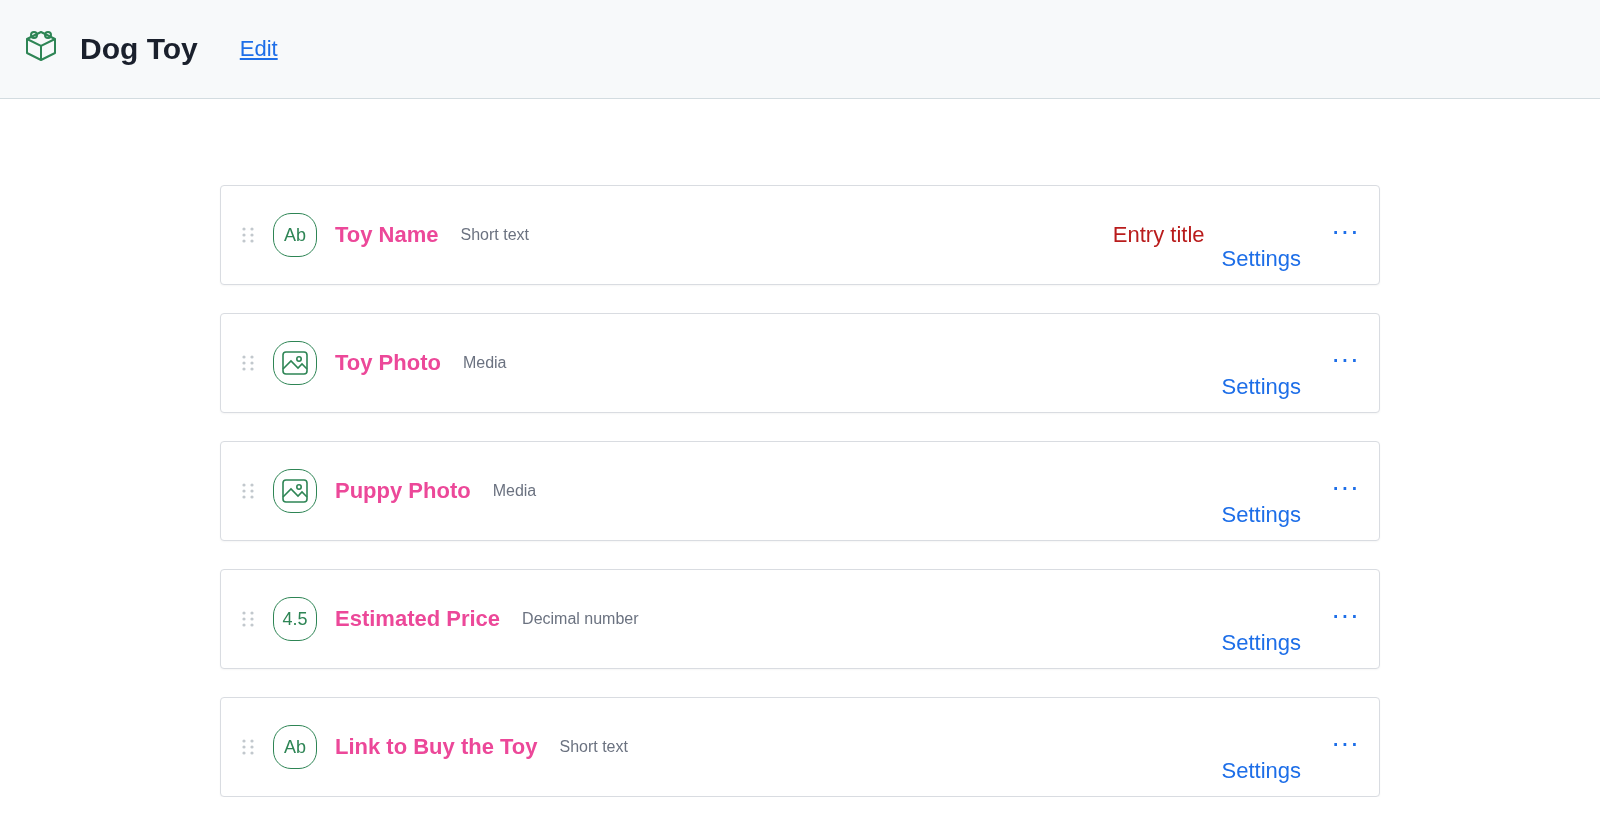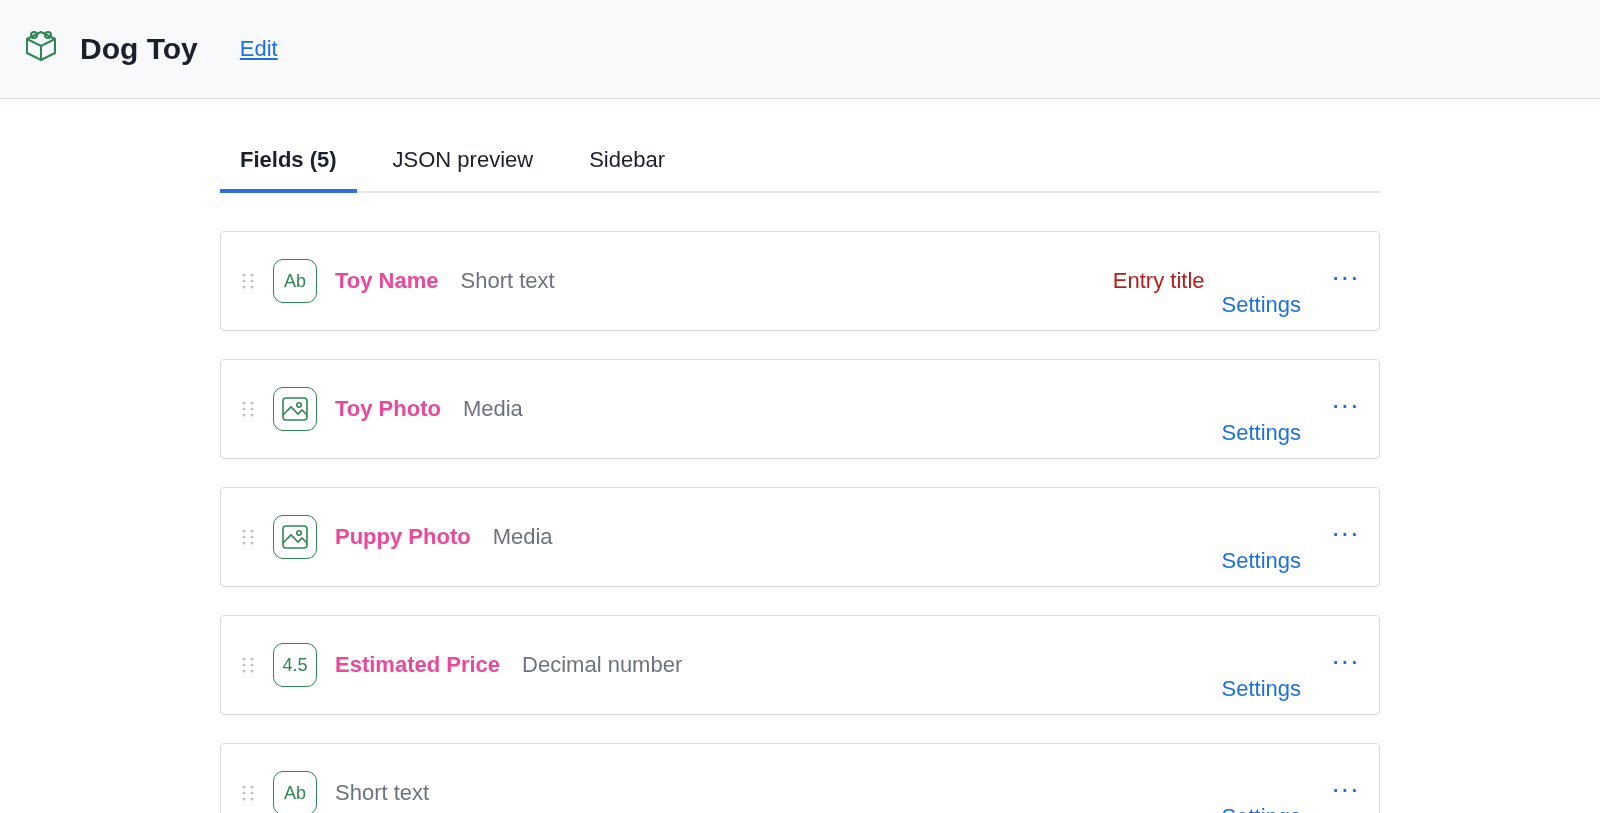--- a/index.html
+++ b/index.html
@@ -90,39 +90,39 @@
     font-size: 18px;
     display: flex;
     flex-direction: column;
     gap: 4px;
   }
   .drag-handle svg { display:block; }
   .field-icon {
     width: 44px;
     height: 44px;
     border: 1.5px solid #2e8555;
-    border-radius: 10px;
+    border-radius: 18px;
     display: flex;
     align-items: center;
     justify-content: center;
     margin-right: 18px;
     flex-shrink: 0;
     color: #2e8555;
     font-weight: 500;
     font-size: 18px;
   }
   .field-name {
     font-size: 22px;
     font-weight: 700;
     color: #ec4899;
     margin-right: 22px;
     white-space: nowrap;
   }
   .field-type {
-    font-size: 22px;
+    font-size: 16px;
     color: #6b7280;
   }
   .spacer { flex: 1; }
   .field-badge {
     font-size: 22px;
     color: #b91c1c;
     margin-right: 17px;
   }
   .settings-link {
     font-size: 22px;
@@ -150,25 +150,20 @@
       <path d="M21 20 L21 34"></path>
       <circle cx="14" cy="9" r="3"></circle>
       <circle cx="28" cy="9" r="3"></circle>
     </svg>
   </span>
   <span class="header-title">Dog Toy</span>
   <a class="header-edit">Edit</a>
 </div>
 
 <div class="content">
-  <div class="tabs">
-    <div class="tab active">Fields (5)</div>
-    <div class="tab">JSON preview</div>
-    <div class="tab">Sidebar</div>
-  </div>
 
   <div class="fields-list" id="fields-list">
 
   <div class="field-row">
         <span class="drag-handle">
           <svg width="14" height="20" viewBox="0 0 14 20">
             <circle cx="3" cy="4" r="1.6" fill="#c2c8cd"></circle>
             <circle cx="11" cy="4" r="1.6" fill="#c2c8cd"></circle>
             <circle cx="3" cy="10" r="1.6" fill="#c2c8cd"></circle>
             <circle cx="11" cy="10" r="1.6" fill="#c2c8cd"></circle>
@@ -261,19 +256,20 @@
             <circle cx="11" cy="4" r="1.6" fill="#c2c8cd"></circle>
             <circle cx="3" cy="10" r="1.6" fill="#c2c8cd"></circle>
             <circle cx="11" cy="10" r="1.6" fill="#c2c8cd"></circle>
             <circle cx="3" cy="16" r="1.6" fill="#c2c8cd"></circle>
             <circle cx="11" cy="16" r="1.6" fill="#c2c8cd"></circle>
           </svg>
         </span>
         <span class="field-icon">
           <span>Ab</span>
         </span>
+        <span class="field-name">Link to Buy the Toy</span>
         <span class="field-type">Short text</span>
         <span class="spacer"></span>
         <span class="settings-link">Settings</span>
         <span class="more-btn">···</span>
       </div>
     </div>
 </div>
 
 </body></html>

